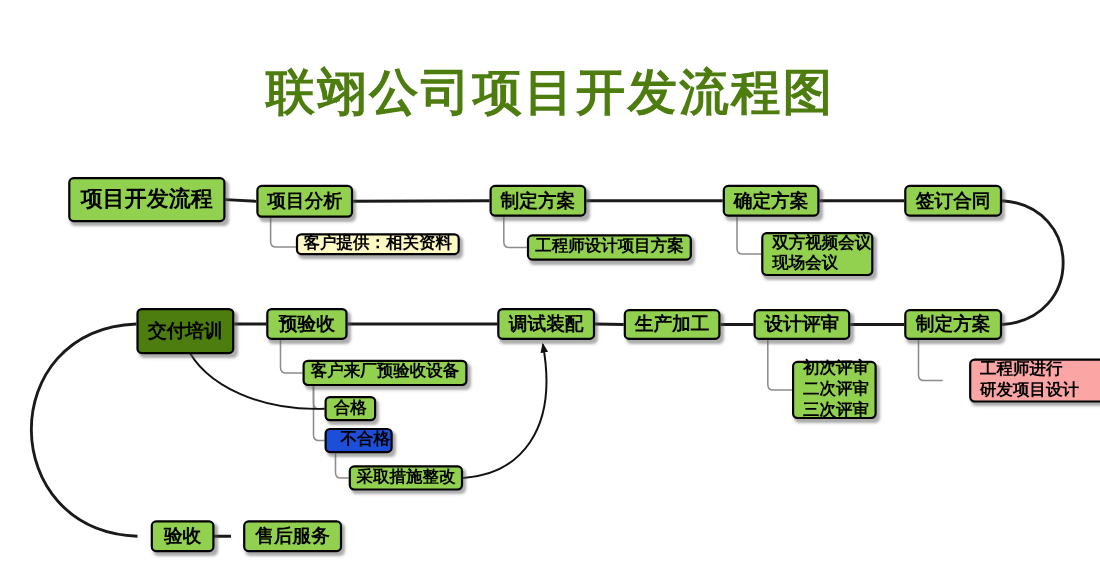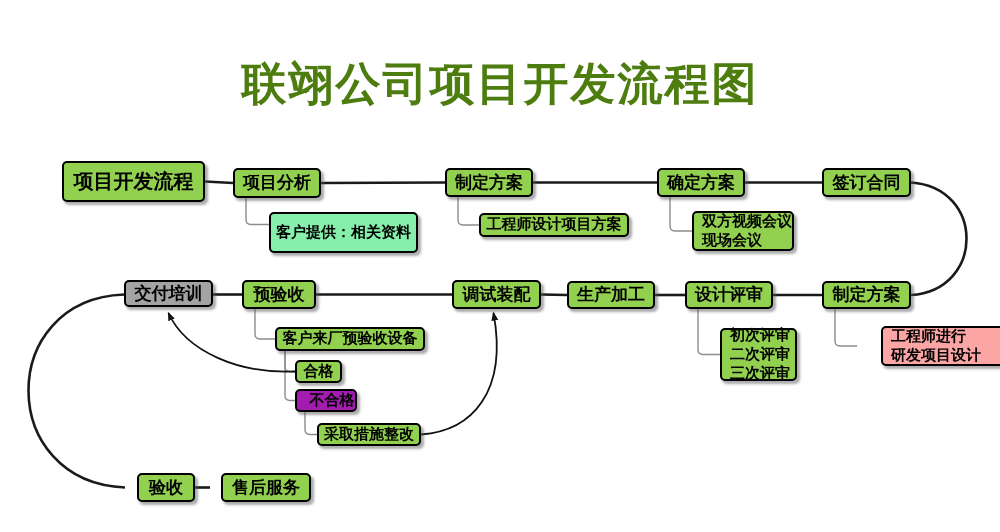--- a/index.html
+++ b/index.html
@@ -48,37 +48,37 @@
       <path d="M255,309 L255,334 Q255,339 260,339 L275,339" class="sub"></path>
       <path d="M285,351 L285,366.5 Q285,371.5 290,371.5 L295,371.5" class="sub"></path>
       <path d="M285,351 L285,395.5 Q285,400.5 290,400.5 L295,400.5" class="sub"></path>
       <path d="M305,412 L305,429.5 Q305,434.5 310,434.5 L317,434.5" class="sub"></path>
       <path d="M295,371.5 C240,374 186,352 168.5,313" class="arrow" marker-end="url(#ah)"></path>
       <path d="M421,434.5 C472,431 508,392 493.5,313" class="arrow" marker-end="url(#ah)"></path>
     </svg>
   <div class="title">联翊公司项目开发流程图</div>
 <div class="node" style="left: 62px; top: 161px; width: 143px; height: 41px; font-size: 20px; background: rgb(146, 208, 80); border-color: rgb(0, 0, 0);">项目开发流程</div>
     <div class="node" style="left: 233px; top: 168px; width: 88px; height: 30px; font-size: 17px; background: rgb(146, 208, 80); border-color: rgb(0, 0, 0);">项目分析</div>
-    <div class="node" style="left: 269px; top: 212px; width: 149px; height: 41px; font-size: 15px; background: #86efac; border-color: rgb(0, 0, 0); text-align: right;">客户提供：相关资料</div>
+    <div class="node" style="left: 269px; top: 212px; width: 149px; height: 20px; font-size: 15px; background: #fef9c3; border-color: rgb(0, 0, 0); text-align: right;">客户提供：相关资料</div>
     <div class="node" style="left: 445px; top: 168px; width: 88px; height: 29px; font-size: 17px; background: rgb(146, 208, 80); border-color: rgb(0, 0, 0);">制定方案</div>
     <div class="node" style="left: 479px; top: 213px; width: 150px; height: 24px; font-size: 15px; background: rgb(146, 208, 80); border-color: rgb(0, 0, 0);">工程师设计项目方案</div>
     <div class="node" style="left: 657px; top: 168px; width: 88px; height: 29px; font-size: 17px; background: rgb(146, 208, 80); border-color: rgb(0, 0, 0);">确定方案</div>
     <div class="node left" style="left: 692px; top: 211px; width: 102px; height: 40px; font-size: 15px; background: rgb(146, 208, 80); border-color: rgb(0, 0, 0);">双方视频会议
 现场会议</div>
     <div class="node" style="left: 822px; top: 168px; width: 89px; height: 29px; font-size: 17px; background: rgb(146, 208, 80); border-color: rgb(0, 0, 0);">签订合同</div>
     <div class="node" style="left: 822px; top: 281px; width: 89px; height: 28px; font-size: 17px; background: rgb(146, 208, 80); border-color: rgb(0, 0, 0);">制定方案</div>
     <div class="node left" style="left: 881px; top: 326px; width: 124px; height: 40px; font-size: 15px; background: #fca5a5; border-color: rgb(0, 0, 0);">工程师进行
 研发项目设计</div>
     <div class="node" style="left: 685px; top: 281px; width: 88px; height: 28px; font-size: 17px; background: rgb(146, 208, 80); border-color: rgb(0, 0, 0);">设计评审</div>
     <div class="node left" style="left: 720px; top: 328px; width: 77px; height: 53px; font-size: 15px; background: rgb(146, 208, 80); border-color: rgb(0, 0, 0);">初次评审
 二次评审
 三次评审</div>
     <div class="node" style="left: 567px; top: 281px; width: 88px; height: 28px; font-size: 17px; background: rgb(146, 208, 80); border-color: rgb(0, 0, 0);">生产加工</div>
     <div class="node" style="left: 452px; top: 280px; width: 89px; height: 29px; font-size: 17px; background: rgb(146, 208, 80); border-color: rgb(0, 0, 0);">调试装配</div>
     <div class="node" style="left: 242px; top: 280px; width: 74px; height: 29px; font-size: 17px; background: rgb(146, 208, 80); border-color: rgb(0, 0, 0);">预验收</div>
     <div class="node" style="left: 275px; top: 327px; width: 150px; height: 24px; font-size: 15px; background: rgb(146, 208, 80); border-color: rgb(0, 0, 0);">客户来厂预验收设备</div>
     <div class="node" style="left: 295px; top: 360px; width: 47px; height: 23px; font-size: 15px; background: rgb(146, 208, 80); border-color: rgb(0, 0, 0);">合格</div>
-    <div class="node" style="left: 295px; top: 389px; width: 62px; height: 23px; font-size: 15px; background: #a21caf; border-color: rgb(0, 0, 0); padding-left: 12px;">不合格</div>
+    <div class="node" style="left: 295px; top: 389px; width: 62px; height: 23px; font-size: 15px; background: #1d4ed8; border-color: rgb(0, 0, 0); padding-left: 12px;">不合格</div>
     <div class="node" style="left: 317px; top: 423px; width: 104px; height: 23px; font-size: 15px; background: rgb(146, 208, 80); border-color: rgb(0, 0, 0);">采取措施整改</div>
-    <div class="node" style="left: 124px; top: 280px; width: 89px; height: 27px; font-size: 17px; background: #a3a3a3; border-color: rgb(0, 0, 0);">交付培训</div>
+    <div class="node" style="left: 124px; top: 280px; width: 89px; height: 42px; font-size: 17px; background: #4d7c0f; border-color: rgb(0, 0, 0);">交付培训</div>
     <div class="node" style="left: 125px; top: 473px; width: 58px; height: 29px; font-size: 17px; background: rgb(146, 208, 80); border-color: rgb(0, 0, 0); margin-left: 12px;">验收</div>
     <div class="node" style="left: 221px; top: 473px; width: 90px; height: 29px; font-size: 17px; background: rgb(146, 208, 80); border-color: rgb(0, 0, 0);">售后服务</div>
   </div>
 
 </body></html>

